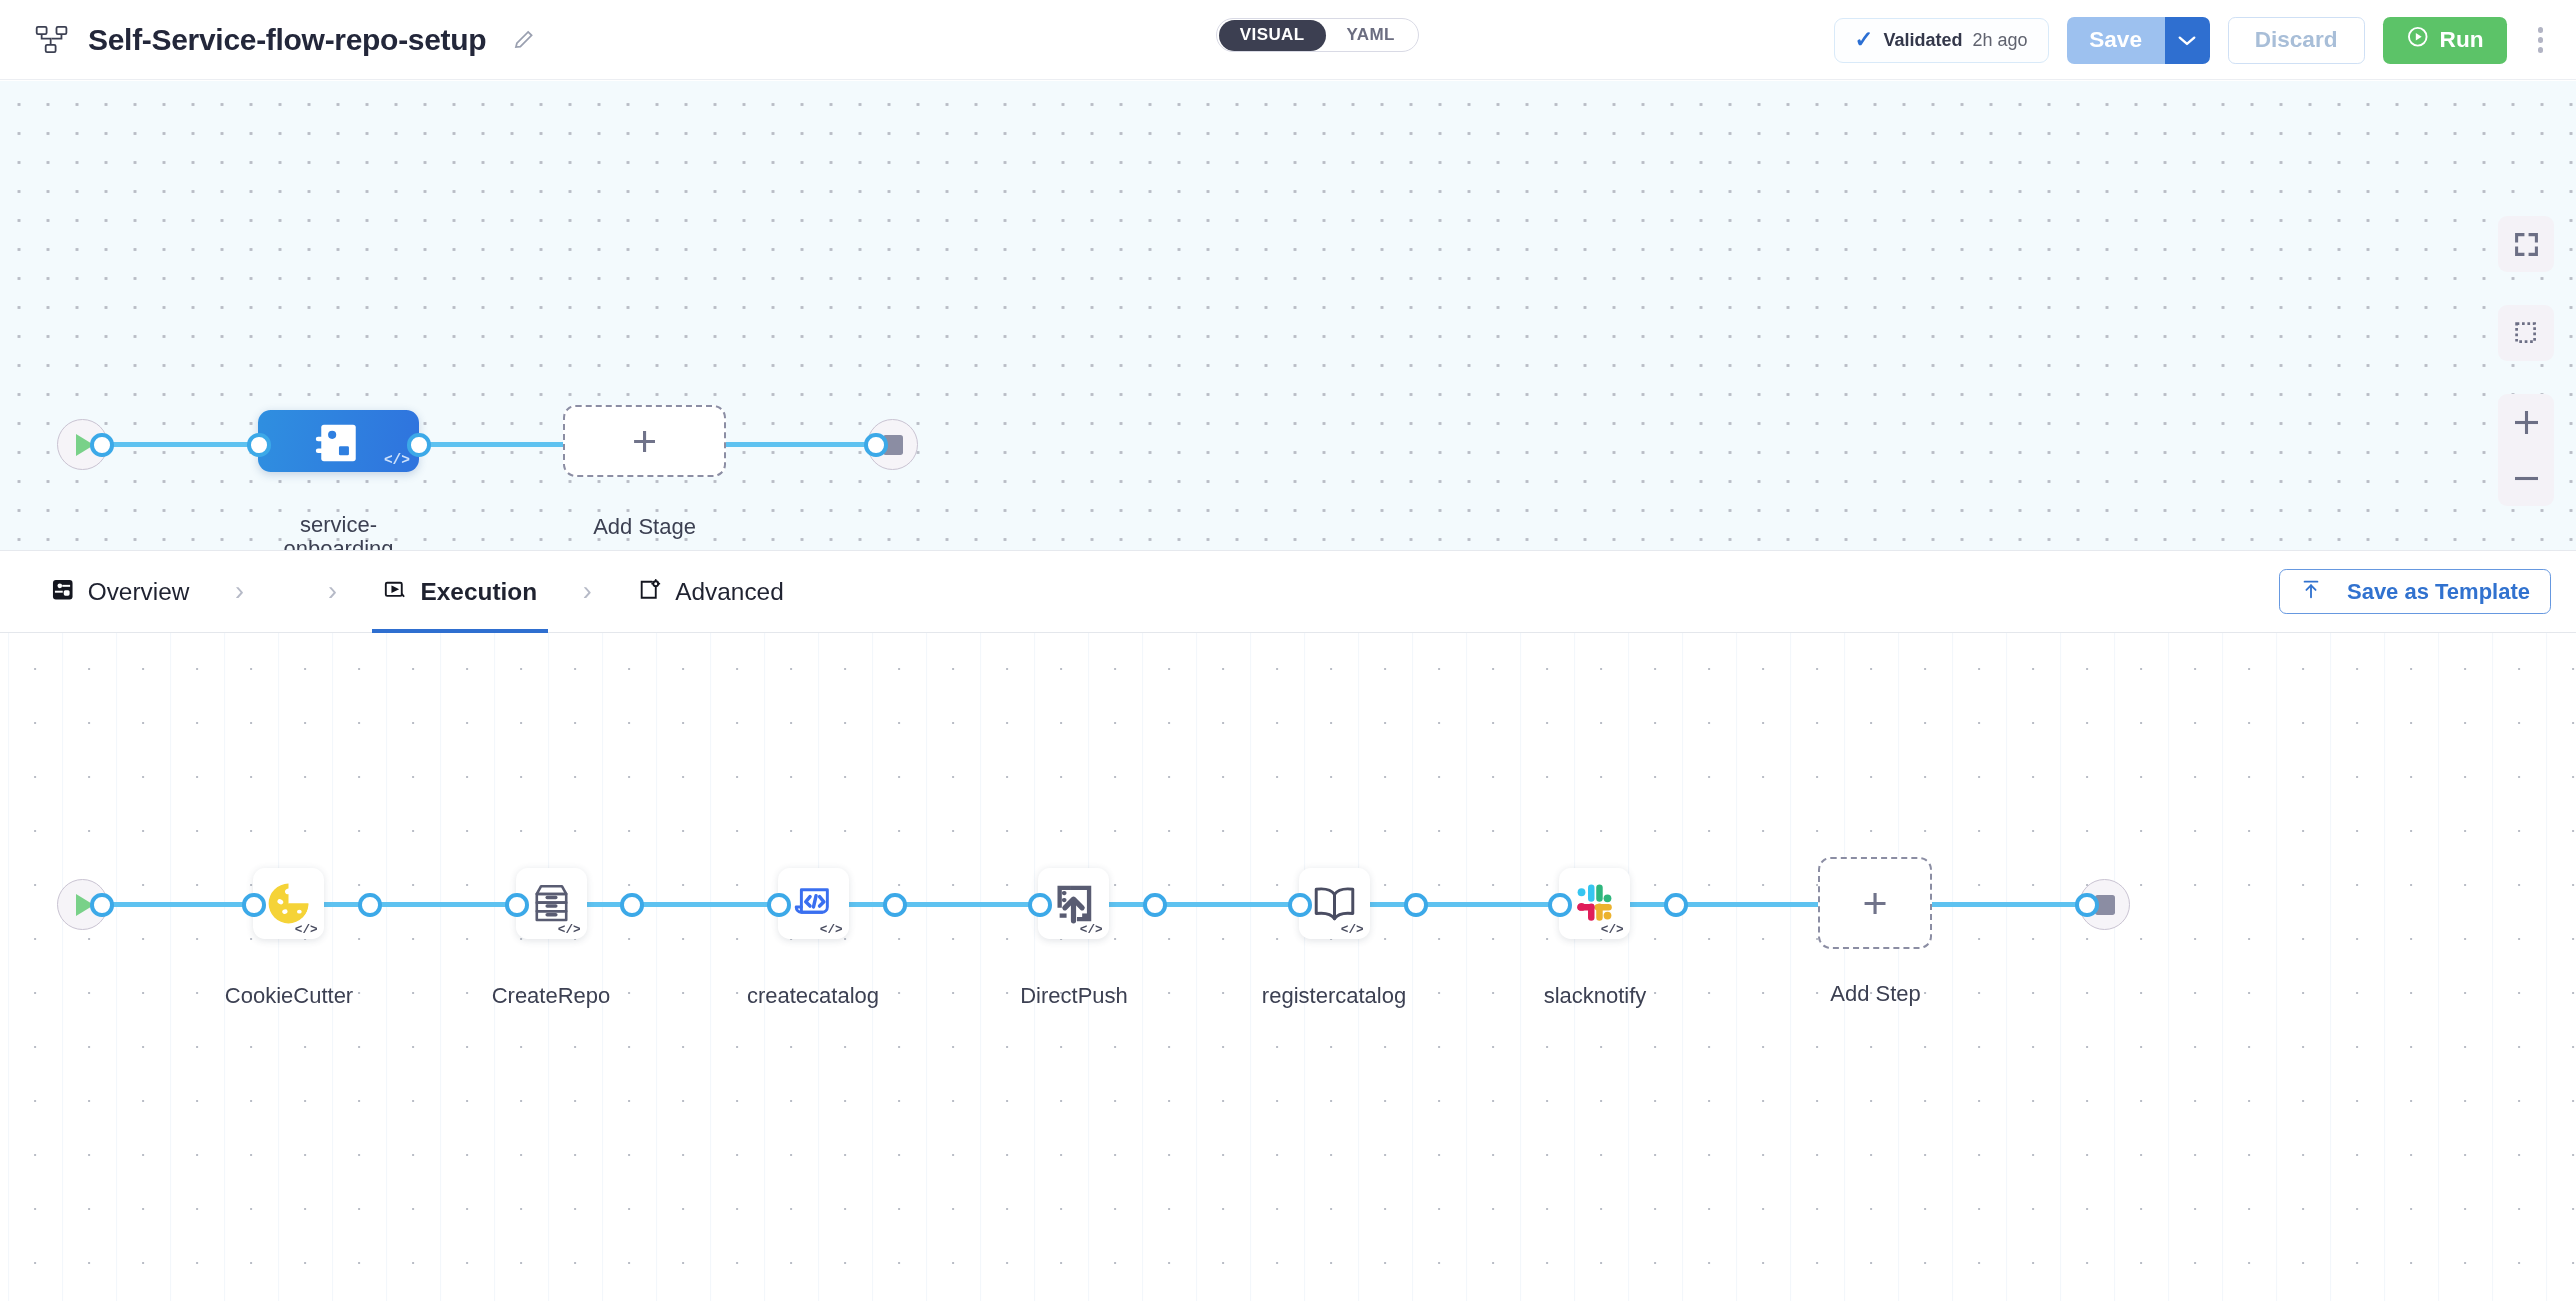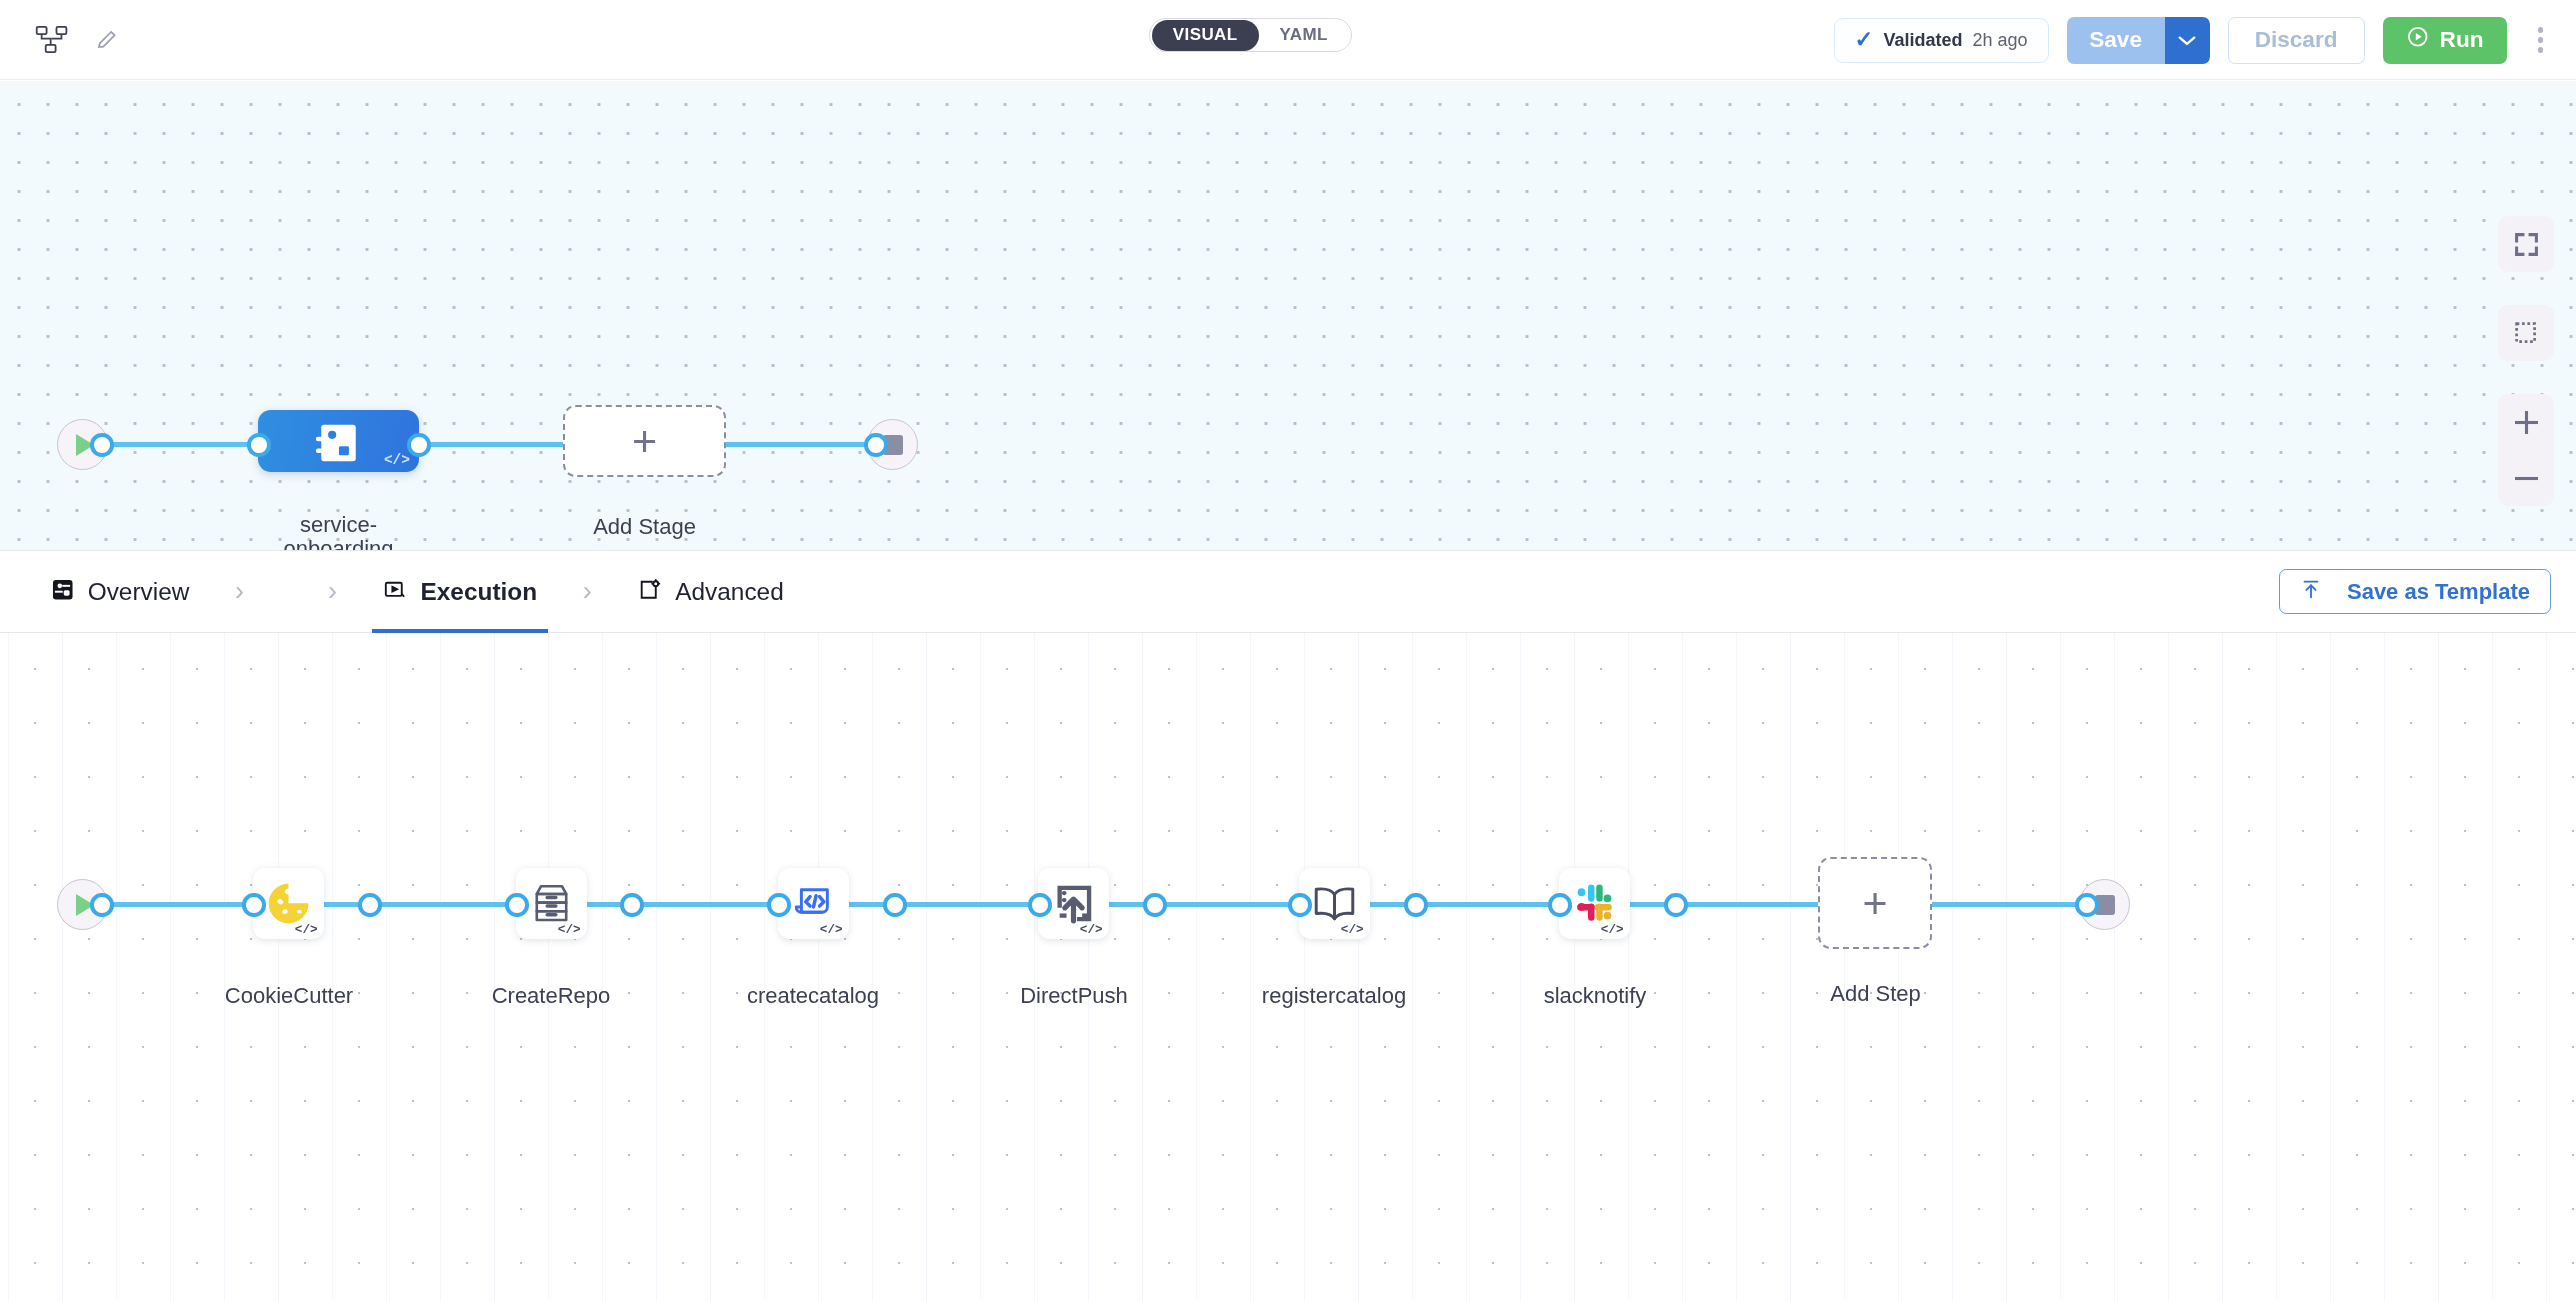--- a/index.html
+++ b/index.html
@@ -21,21 +21,21 @@
   }
   .hdr-left { display: flex; align-items: center; padding-left: 34px; gap: 18px; }
   .pipeline-glyph { width: 36px; height: 31px; flex: none; }
   .pipeline-title {
     font-size: 30px; font-weight: bold; color: #23273a;
     letter-spacing: -0.3px; white-space: nowrap;
   }
   .edit-pencil { width: 23.5px; height: 23.5px; margin-left: 7.2px; cursor: pointer; }
 
   .hdr-center {
-    position: absolute; left: 1149px; top: 18px;
+    position: absolute; left: 1216px; top: 18px;
   }
   .seg-toggle {
     display: flex; align-items: center;
     border: 0.9px solid #d9dae5; border-radius: 904px;
     height: 34px; background: #ffffff; overflow: hidden;
     padding: 1.8px;
   }
   .seg-btn {
     height: 31px; padding: 0 21px;
     display: flex; align-items: center; justify-content: center;
@@ -204,20 +204,21 @@
   <div class="hdr-left">
     <span class="pipeline-glyph">
       <svg width="36" height="31" viewBox="0 0 40 34" fill="none" stroke="#3c4052" stroke-width="2">
         <rect x="3" y="3" width="11" height="8" rx="1.5"></rect>
         <rect x="25" y="3" width="11" height="8" rx="1.5"></rect>
         <rect x="13" y="23" width="11" height="8" rx="1.5"></rect>
         <path d="M8.5 11 v5 h10 v7"></path>
         <path d="M30.5 11 v5 h-11"></path>
       </svg>
     </span>
+    <span class="pipeline-title">Self-Service-flow-repo-setup</span>
     <span class="edit-pencil">
       <svg width="23.5" height="23.5" viewBox="0 0 24 24" fill="none" stroke="#9aa0b0" stroke-width="1.8" stroke-linecap="round">
         <path d="M4 19.5 L5 15.5 L16.5 4 L20 7.5 L8.5 19 Z"></path>
       </svg>
     </span>
   </div>
 
   <div class="hdr-center">
     <div class="seg-toggle">
       <div class="seg-btn active">VISUAL</div>

